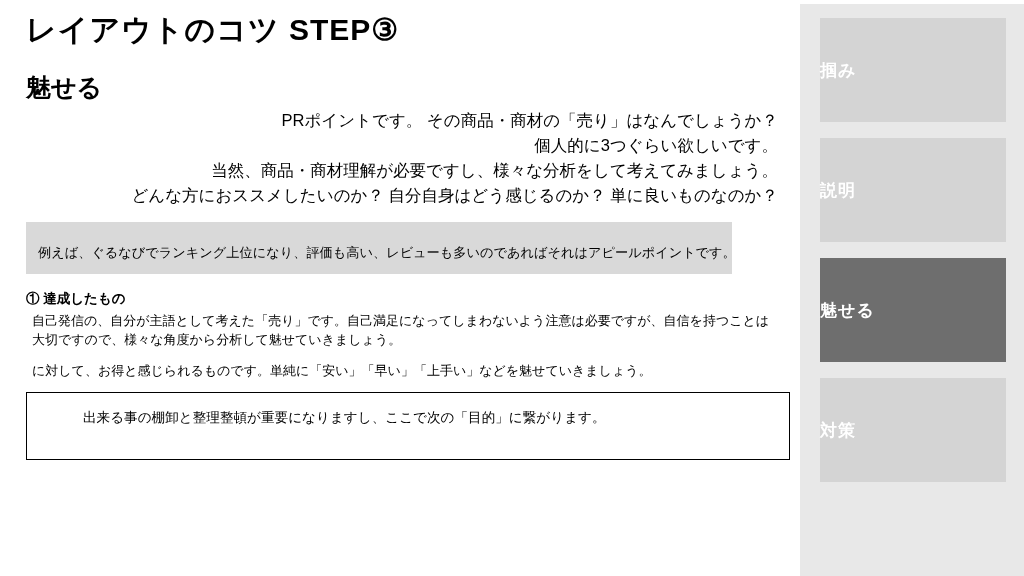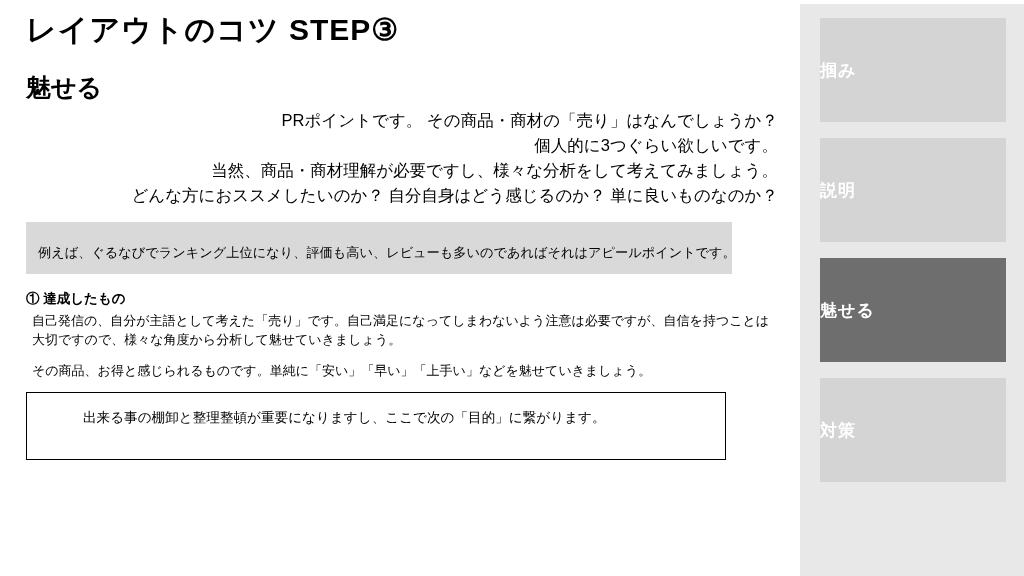--- a/index.html
+++ b/index.html
@@ -72,21 +72,21 @@
     margin-bottom: 3px;
   }
   .point-body {
     font-size: 13px;
     line-height: 1.5;
     padding-left: 6px;
   }
   .bottom-box {
     margin-top: 12px;
     border: 1.4px solid #000;
-    width: 700px;
+    width: 764px;
     height: 68px;
     box-sizing: border-box;
     padding: 14px 0 0 0;
   }
   .bottom-box div {
     font-size: 13.6px;
     line-height: 1.62;
     padding-left: 56px;
   }
   .sidebar {
@@ -143,21 +143,21 @@
     <div class="note-box">
       <div>例えば、ぐるなびでランキング上位になり、評価も高い、レビューも多いのであればそれはアピールポイントです。</div>
     </div>
 
     <div class="points">
       <div class="point">
         <div class="point-head">① 達成したもの</div>
         <div class="point-body">自己発信の、自分が主語として考えた「売り」です。自己満足になってしまわないよう注意は必要ですが、自信を持つことは大切ですので、様々な角度から分析して魅せていきましょう。</div>
       </div>
       <div class="point">
-        <div class="point-body">その商品、お得と感じられるものです。単純に「安い」「早い」「上手い」などを魅せていきましょう。</div>
+        <div class="point-body">に対して、お得と感じられるものです。単純に「安い」「早い」「上手い」などを魅せていきましょう。</div>
       </div>
     </div>
 
     <div class="bottom-box">
       <div>出来る事の棚卸と整理整頓が重要になりますし、ここで次の「目的」に繋がります。</div>
     </div>
 
   </div>
 
   <div class="sidebar">

